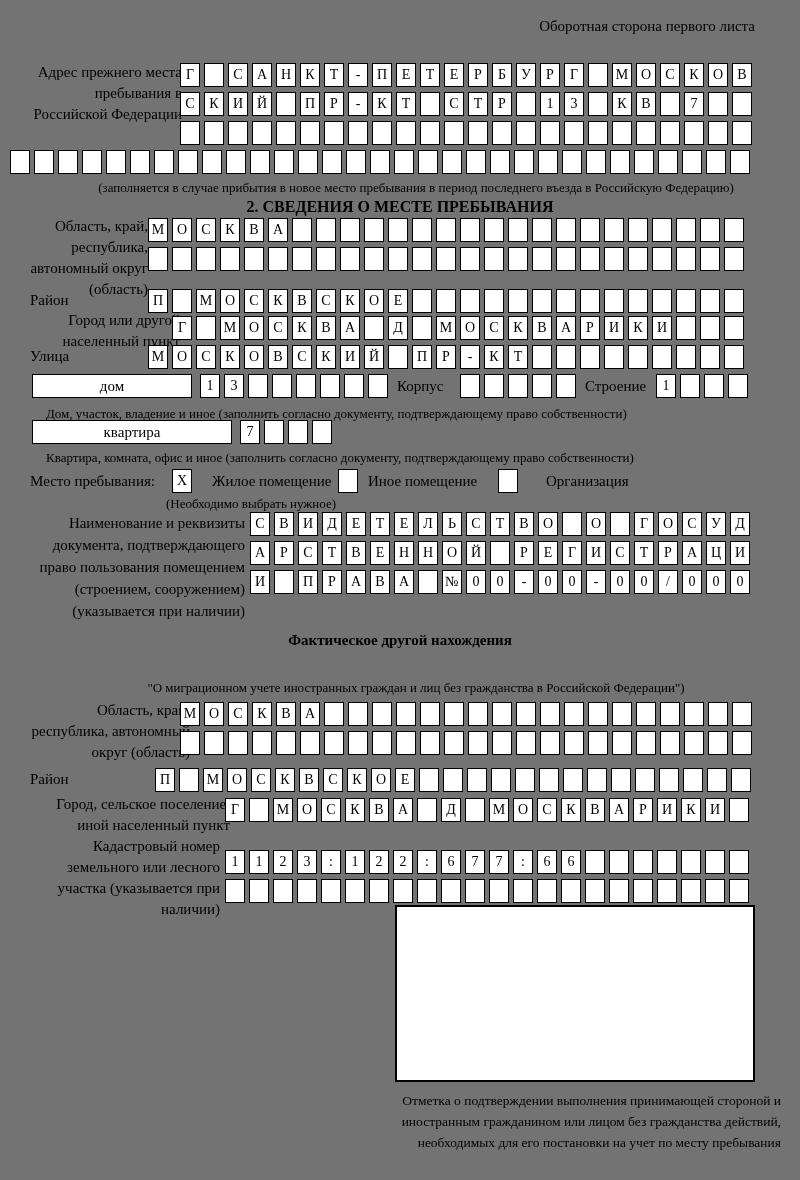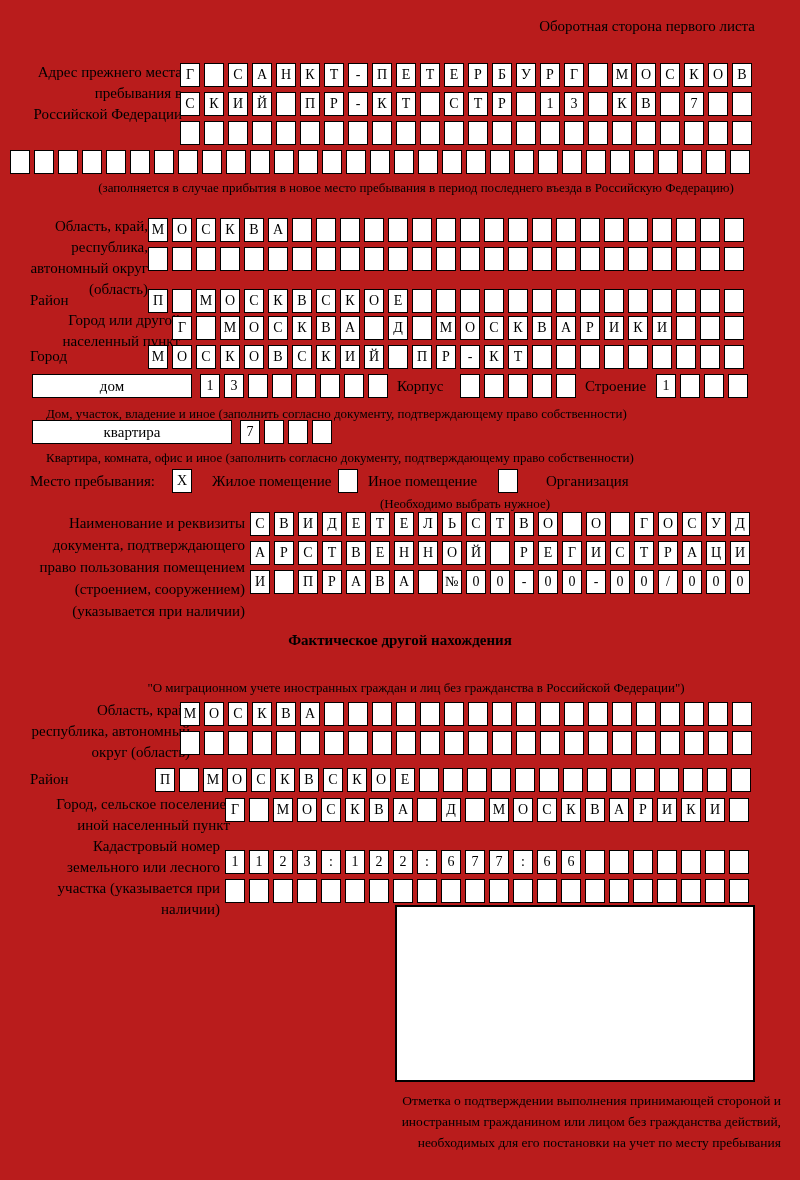--- a/index.html
+++ b/index.html
@@ -1,17 +1,17 @@
 <!DOCTYPE html>
 <html><head>
 <meta charset="utf-8">
 <style>
   html,body{margin:0;padding:0;background:#fff;}
   #page{
-    position:relative;width:800px;height:1180px;background:#b91c1c;
+    position:relative;width:800px;height:1180px;background:#737373;
     font-family:"Liberation Serif","DejaVu Serif",serif;color:#000;overflow:hidden;
   }
   .hdr{position:absolute;top:18px;right:45px;font-size:15px;}
   .lbl{position:absolute;font-size:15px;line-height:21px;text-align:right;}
   .cap{position:absolute;font-size:13px;line-height:20px;padding-left:16px;}
   .title{position:absolute;left:0;width:800px;text-align:center;font-weight:bold;font-size:16px;}
   .boxes{position:absolute;display:flex;white-space:nowrap;}
   .cell{
     flex:none;width:20px;height:24px;margin-right:4px;border:1.5px solid #000;
     box-sizing:border-box;display:inline-flex;align-items:center;justify-content:center;
@@ -137,20 +137,21 @@
       <span class="cell"></span>
       <span class="cell"></span>
       <span class="cell"></span>
       <span class="cell"></span>
       <span class="cell"></span>
       <span class="cell"></span>
       <span class="cell"></span>
     </div>
   <div class="cap" style="left:0;top:178px;width:800px;text-align:center">(заполняется в случае прибытия в новое место пребывания в период последнего въезда в Российскую Федерацию)</div>
 
+  <div class="title" style="top:198px">2. СВЕДЕНИЯ О МЕСТЕ ПРЕБЫВАНИЯ</div>
 
   <div class="lbl" style="left:30px;top:216px;width:118px">Область, край, республика, автономный округ (область)</div>
   <div class="boxes" style="left:148px;top:218px">
       <span class="cell">М</span>
       <span class="cell">О</span>
       <span class="cell">С</span>
       <span class="cell">К</span>
       <span class="cell">В</span>
       <span class="cell">А</span>
       <span class="cell"></span>
@@ -251,21 +252,21 @@
       <span class="cell">А</span>
       <span class="cell">Р</span>
       <span class="cell">И</span>
       <span class="cell">К</span>
       <span class="cell">И</span>
       <span class="cell"></span>
       <span class="cell"></span>
       <span class="cell"></span>
     </div>
 
-  <div class="lbl" style="left:30px;top:346px">Город</div>
+  <div class="lbl" style="left:30px;top:346px">Улица</div>
   <div class="boxes" style="left:148px;top:345px">
       <span class="cell">М</span>
       <span class="cell">О</span>
       <span class="cell">С</span>
       <span class="cell">К</span>
       <span class="cell">О</span>
       <span class="cell">В</span>
       <span class="cell">С</span>
       <span class="cell">К</span>
       <span class="cell">И</span>
@@ -330,21 +331,21 @@
     </div>
   <div class="lbl" style="left:212px;top:471px">Жилое помещение</div>
   <div class="boxes" style="left:338px;top:469px">
       <span class="cell"></span>
     </div>
   <div class="lbl" style="left:368px;top:471px">Иное помещение</div>
   <div class="boxes" style="left:498px;top:469px">
       <span class="cell"></span>
     </div>
   <div class="lbl" style="left:546px;top:471px">Организация</div>
-  <div class="cap" style="left:134px;top:494px;width:400px;text-align:right">(Необходимо выбрать нужное)</div>
+  <div class="cap" style="left:150px;top:494px;width:400px;text-align:left">(Необходимо выбрать нужное)</div>
 
   <div class="lbl" style="left:30px;top:512px;width:215px;line-height:22px">Наименование и реквизиты документа, подтверждающего право пользования помещением (строением, сооружением) (указывается при наличии)</div>
   <div class="boxes" style="left:250px;top:512px">
       <span class="cell">С</span>
       <span class="cell">В</span>
       <span class="cell">И</span>
       <span class="cell">Д</span>
       <span class="cell">Е</span>
       <span class="cell">Т</span>
       <span class="cell">Е</span>

